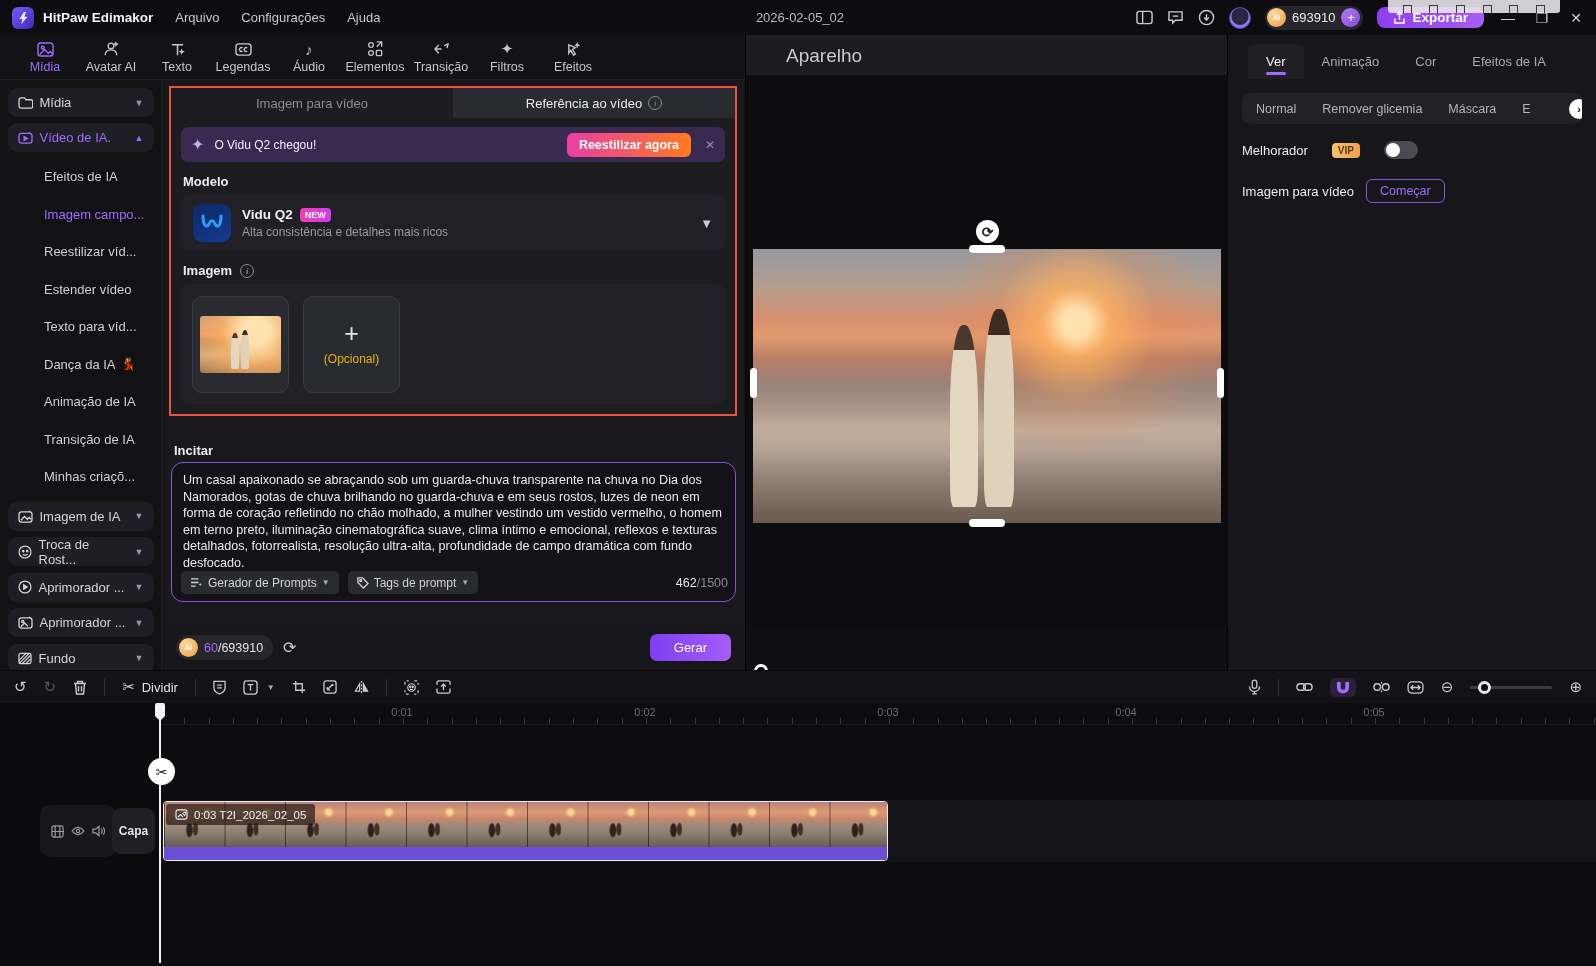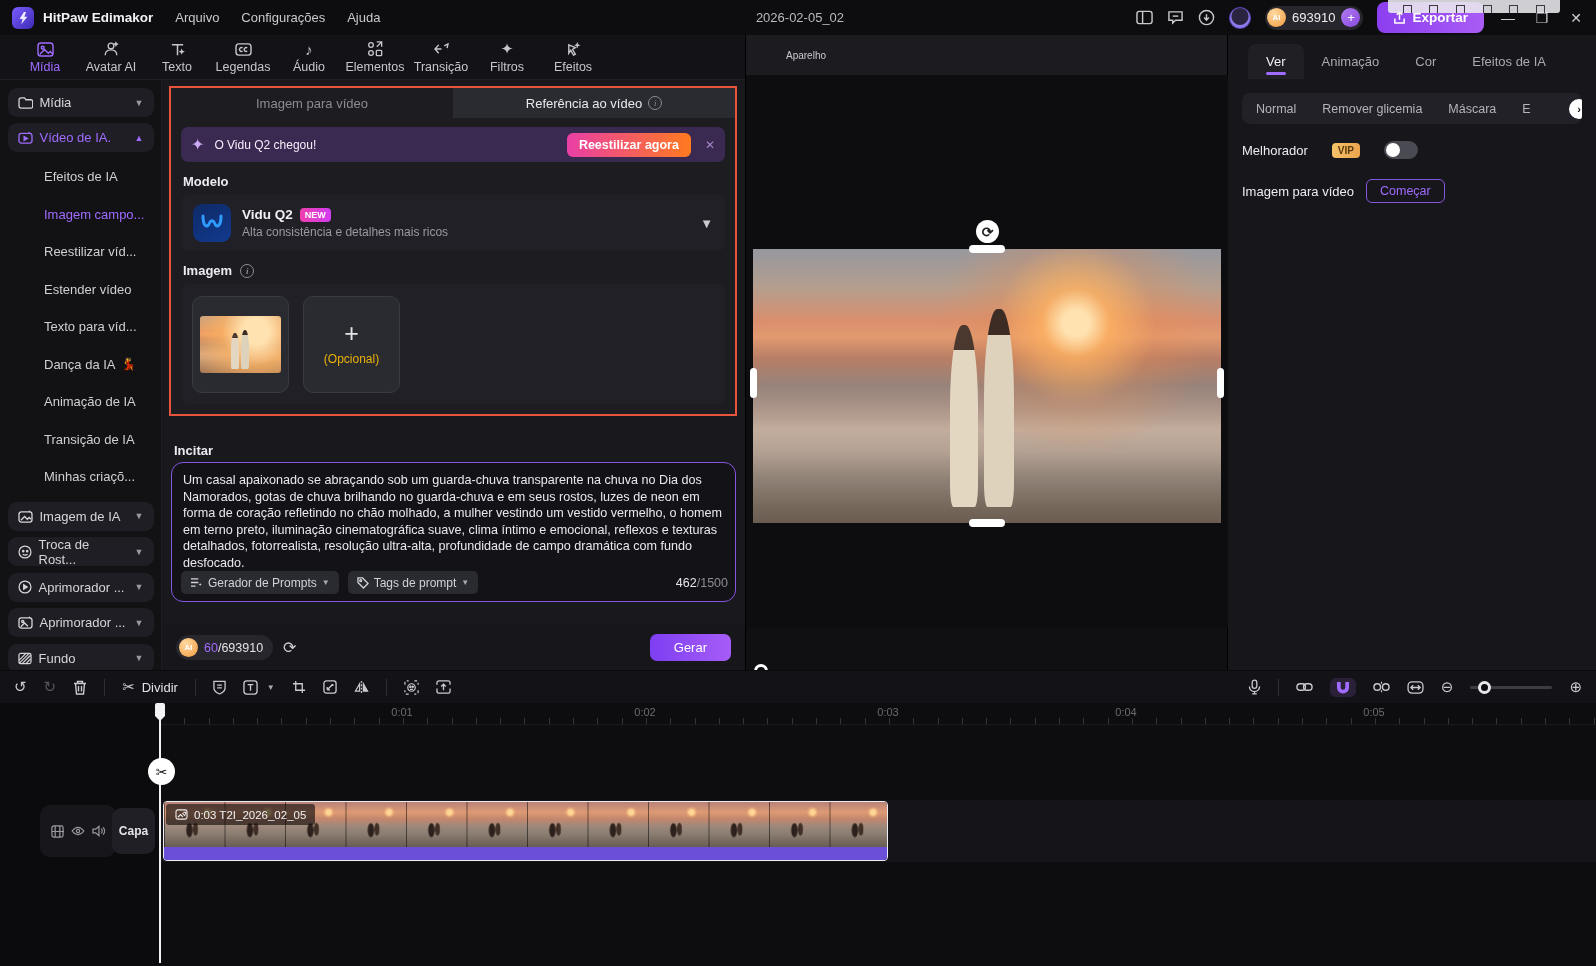--- a/index.html
+++ b/index.html
@@ -14,21 +14,21 @@
   #app-name{font-weight:bold;color:#f2f2f5;margin-left:9px;font-size:13.5px;}
   .menu-item{color:#c9c9ce;margin-left:22px;font-size:13px;cursor:default;}
   #proj-title{position:absolute;left:700px;width:200px;text-align:center;color:#b9b9bf;font-size:13px;}
   #tb-right{position:absolute;right:0;top:0;height:35px;display:flex;align-items:center;gap:14px;padding-right:10px;}
   .tb-ic{color:#c9c9ce;}
   #avatar{width:22px;height:22px;border-radius:50%;background:radial-gradient(circle at 50% 42%,#2a2440 0 8px,#8a79e8 9px);border:1px solid #5a4ab8;}
   #credits-pill{display:flex;align-items:center;background:#26262c;border-radius:13px;height:24px;padding:0 3px 0 2px;gap:6px;}
   #coin{width:19px;height:19px;border-radius:50%;background:radial-gradient(circle at 35% 30%,#ffd9a0,#f09a3e);color:#fff;font-size:8px;font-weight:bold;display:flex;align-items:center;justify-content:center;}
   #credits-num{color:#ececf0;font-size:13px;}
   #plus-btn{width:19px;height:19px;border-radius:50%;background:linear-gradient(135deg,#b07af0,#8a4ae0);color:#fff;font-size:13px;display:flex;align-items:center;justify-content:center;}
-  #export-btn{display:flex;align-items:center;gap:6px;background:linear-gradient(90deg,#8b3ff0,#a95cf5);color:#fff;font-weight:bold;border-radius:8px;height:31px;padding:0 16px;font-size:13.5px;}
+  #export-btn{display:flex;align-items:center;gap:6px;background:linear-gradient(90deg,#8b3ff0,#a95cf5);color:#fff;font-weight:bold;border-radius:8px;height:21px;padding:0 16px;font-size:13.5px;}
   .win-ctl{color:#cdcdd2;font-size:14px;width:20px;text-align:center;}
   #capture-overlay{position:absolute;right:36px;top:0;width:172px;height:13px;background:rgba(235,235,238,.88);border-radius:0 0 3px 3px;display:flex;align-items:flex-end;justify-content:space-around;padding:0 6px;}
   #capture-overlay span{width:9px;height:8px;border:1.5px solid #3a3a40;border-bottom:none;}
 
   
   #ribbon{position:absolute;left:0;top:35px;width:745px;height:45px;background:#131317;border-bottom:1px solid #1f1f24;display:flex;align-items:center;padding-left:14px;gap:4px;}
   .rtab{display:flex;flex-direction:column;align-items:center;justify-content:center;gap:2px;min-width:62px;height:44px;color:#c6c6cb;font-size:12.5px;}
   .rtab .ric{height:18px;display:flex;align-items:center;justify-content:center;font-size:15px;color:#c6c6cb;}
   .rtab.active{color:#a06bff;}
   .rtab.active .ric{color:#a06bff;}
@@ -80,21 +80,21 @@
   #char-count b{color:#e6e6ea;font-weight:normal;}
   #gen-bottom{position:absolute;left:0;bottom:0;width:583px;height:45px;background:#17171b;display:flex;align-items:center;padding:0 14px;gap:10px;}
   #credit-pill2{display:flex;align-items:center;background:#26262c;border-radius:13px;height:25px;padding:0 10px 0 3px;gap:6px;font-size:12.5px;}
   #credit-pill2 .used{color:#a06bff;}
   #credit-pill2 .total{color:#e2e2e6;}
   #refresh-ic{color:#c9c9ce;font-size:16px;}
   #gerar-btn{margin-left:auto;background:linear-gradient(90deg,#7e3ff2,#a65cf7);color:#fff;border-radius:7px;height:27px;padding:0 24px;display:flex;align-items:center;font-size:13px;}
 
   
   #preview{position:absolute;left:745px;top:35px;width:483px;height:635px;background:#101013;border-left:1px solid #000;border-right:1px solid #000;}
-  #preview-header{height:41px;background:#1b1b20;display:flex;align-items:center;padding-left:40px;color:#c9c9ce;font-size:10px;}
+  #preview-header{height:41px;background:#1b1b20;display:flex;align-items:center;padding-left:40px;color:#c9c9ce;font-size:19px;}
   #canvas{position:absolute;left:0;top:40px;width:483px;height:553px;background:#0d0d10;}
   #pv-photo{position:absolute;left:7px;top:174px;width:468px;height:274px;overflow:hidden;}
   .beach{background:
     radial-gradient(circle at 69% 27%,#ffe2b0 0 13px,rgba(255,178,96,.8) 34px,rgba(233,140,80,.28) 80px,transparent 135px),
     linear-gradient(180deg,#96989f 0%,#b49e8e 14%,#d98f6d 26%,#e29a70 32%,#b77e66 40%,#97837b 50%,#ab9488 58%,#c2ad9d 66%,#b3a193 74%,#8f8175 84%,#77685c 94%,#6a5c50 100%);}
   .couple{position:absolute;}
   .couple .p1,.couple .p2{position:absolute;bottom:0;border-radius:45% 45% 12% 12%;}
   .couple .p1{left:0;width:44%;height:92%;background:linear-gradient(180deg,#4a372d 0 14%,#e4d7c2 14% 100%);}
   .couple .p2{right:0;width:46%;height:100%;background:linear-gradient(180deg,#3c2c24 0 13%,#ded2bd 13% 100%);}
   .handle{position:absolute;background:#fff;border-radius:4px;}

